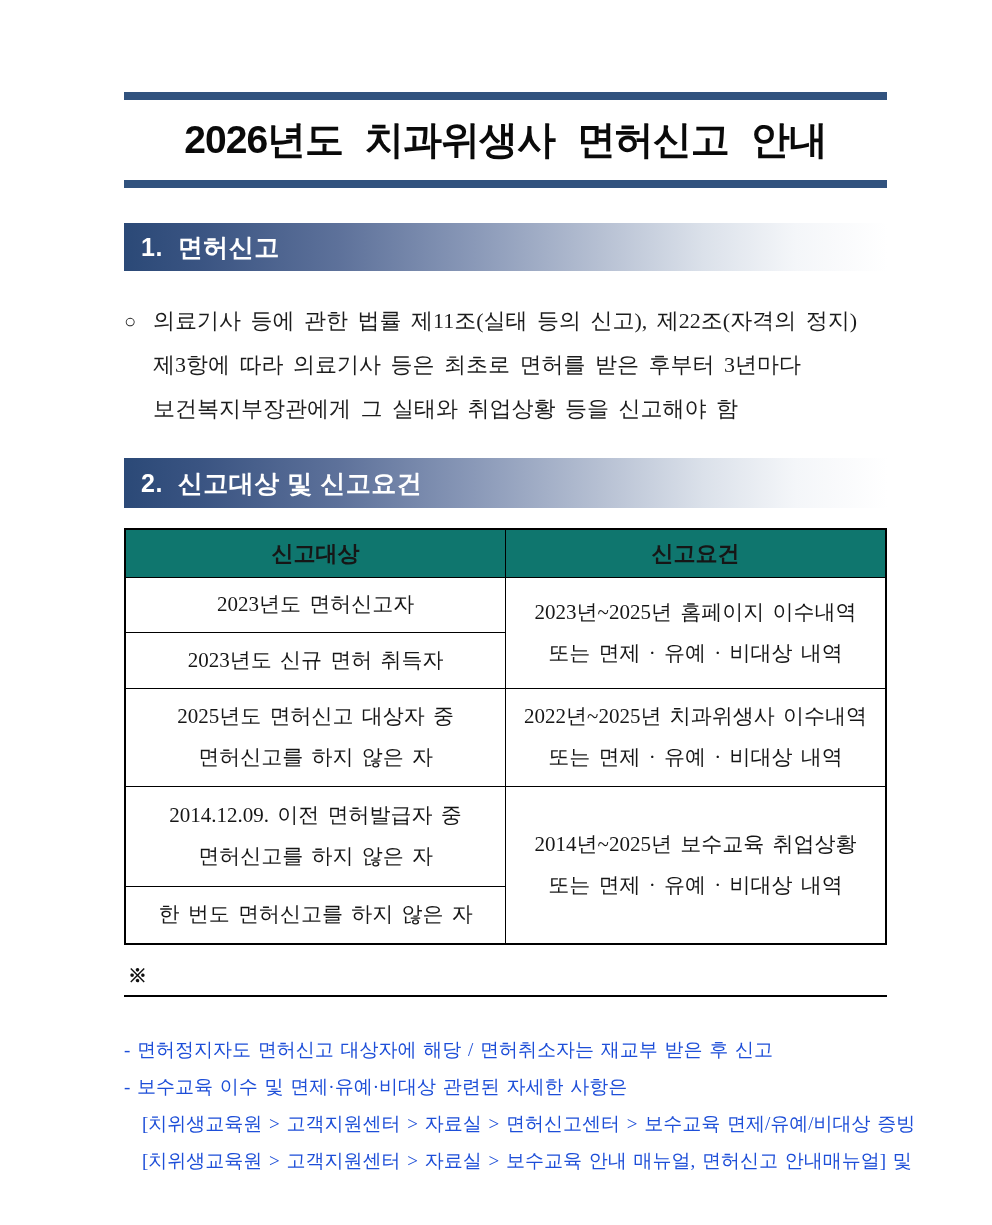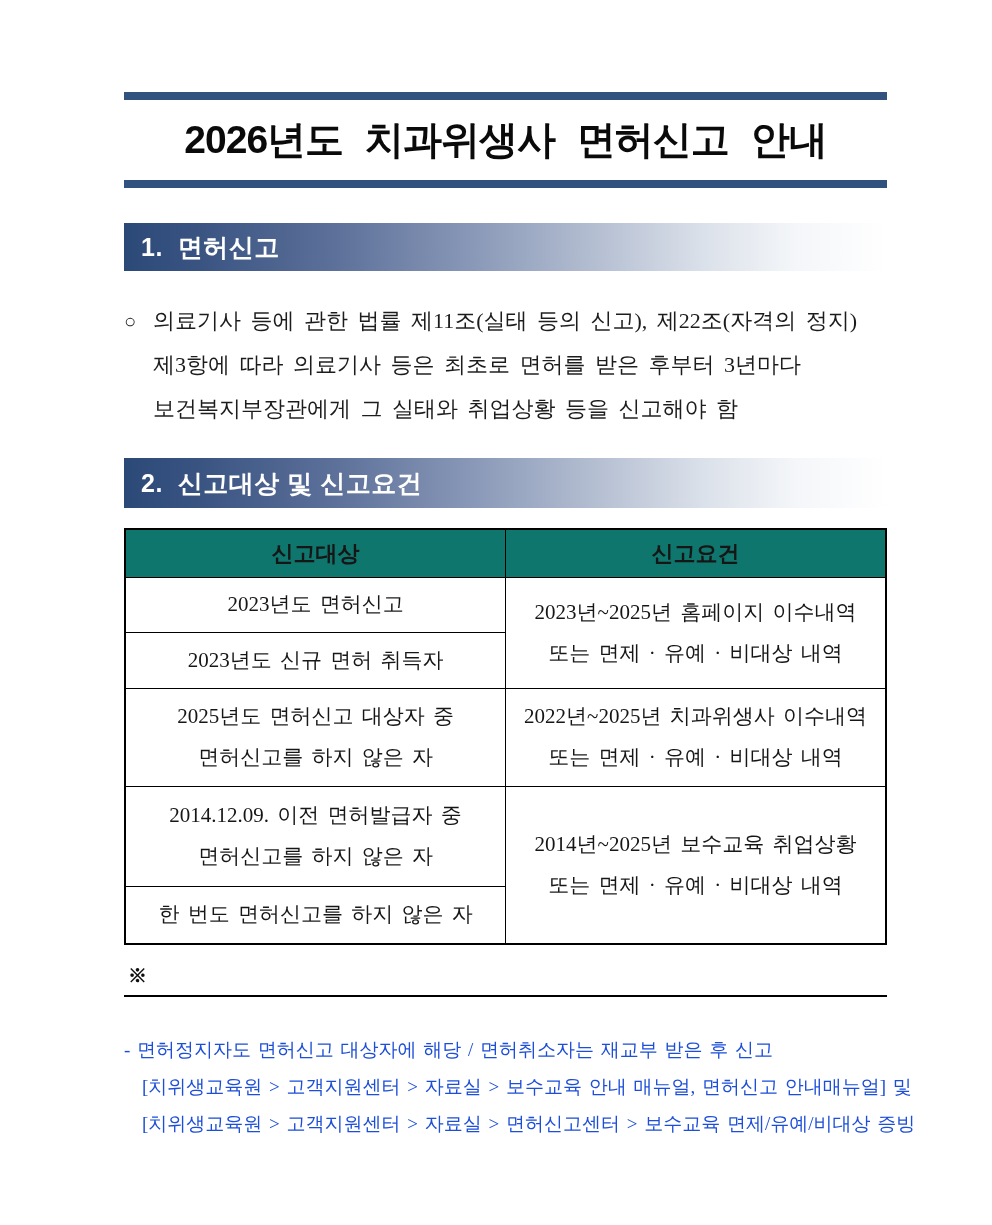--- a/index.html
+++ b/index.html
@@ -159,21 +159,21 @@
     <span>신고대상 및 신고요건</span>
   </div>
 
   <table class="abs report-table">
     <tbody>
       <tr>
         <th style="width:50%">신고대상</th>
         <th style="width:50%">신고요건</th>
       </tr>
       <tr>
-        <td class="h-r1">2023년도 면허신고</td>
+        <td class="h-r1">2023년도 면허신고자</td>
         <td class="ml" rowspan="2">2023년~2025년 홈페이지 이수내역
 또는 면제 · 유예 · 비대상 내역</td>
       </tr>
       <tr>
         <td class="h-r2">2023년도 신규 면허 취득자</td>
       </tr>
       <tr>
         <td class="h-r3 ml">2025년도 면허신고 대상자 중
 면허신고를 하지 않은 자</td>
         <td class="ml">2022년~2025년 치과위생사 이수내역
@@ -190,17 +190,18 @@
       </tr>
     </tbody>
   </table>
 
   <div class="abs star-note">
     <span>※</span>
   </div>
 
   <div class="abs notes">
     <div class="line">- 면허정지자도 면허신고 대상자에 해당 / 면허취소자는 재교부 받은 후 신고</div>
+    <div class="line">- 보수교육 이수 및 면제·유예·비대상 관련된 자세한 사항은</div>
+    <div class="line indent">[치위생교육원 &gt; 고객지원센터 &gt; 자료실 &gt; 면허신고센터 &gt; 보수교육 면제/유예/비대상 증빙</div>
     <div class="line indent">[치위생교육원 &gt; 고객지원센터 &gt; 자료실 &gt; 보수교육 안내 매뉴얼, 면허신고 안내매뉴얼] 및</div>
-    <div class="line indent">[치위생교육원 &gt; 고객지원센터 &gt; 자료실 &gt; 면허신고센터 &gt; 보수교육 면제/유예/비대상 증빙</div>
   </div>
 
 </div>
 
 </body></html>

